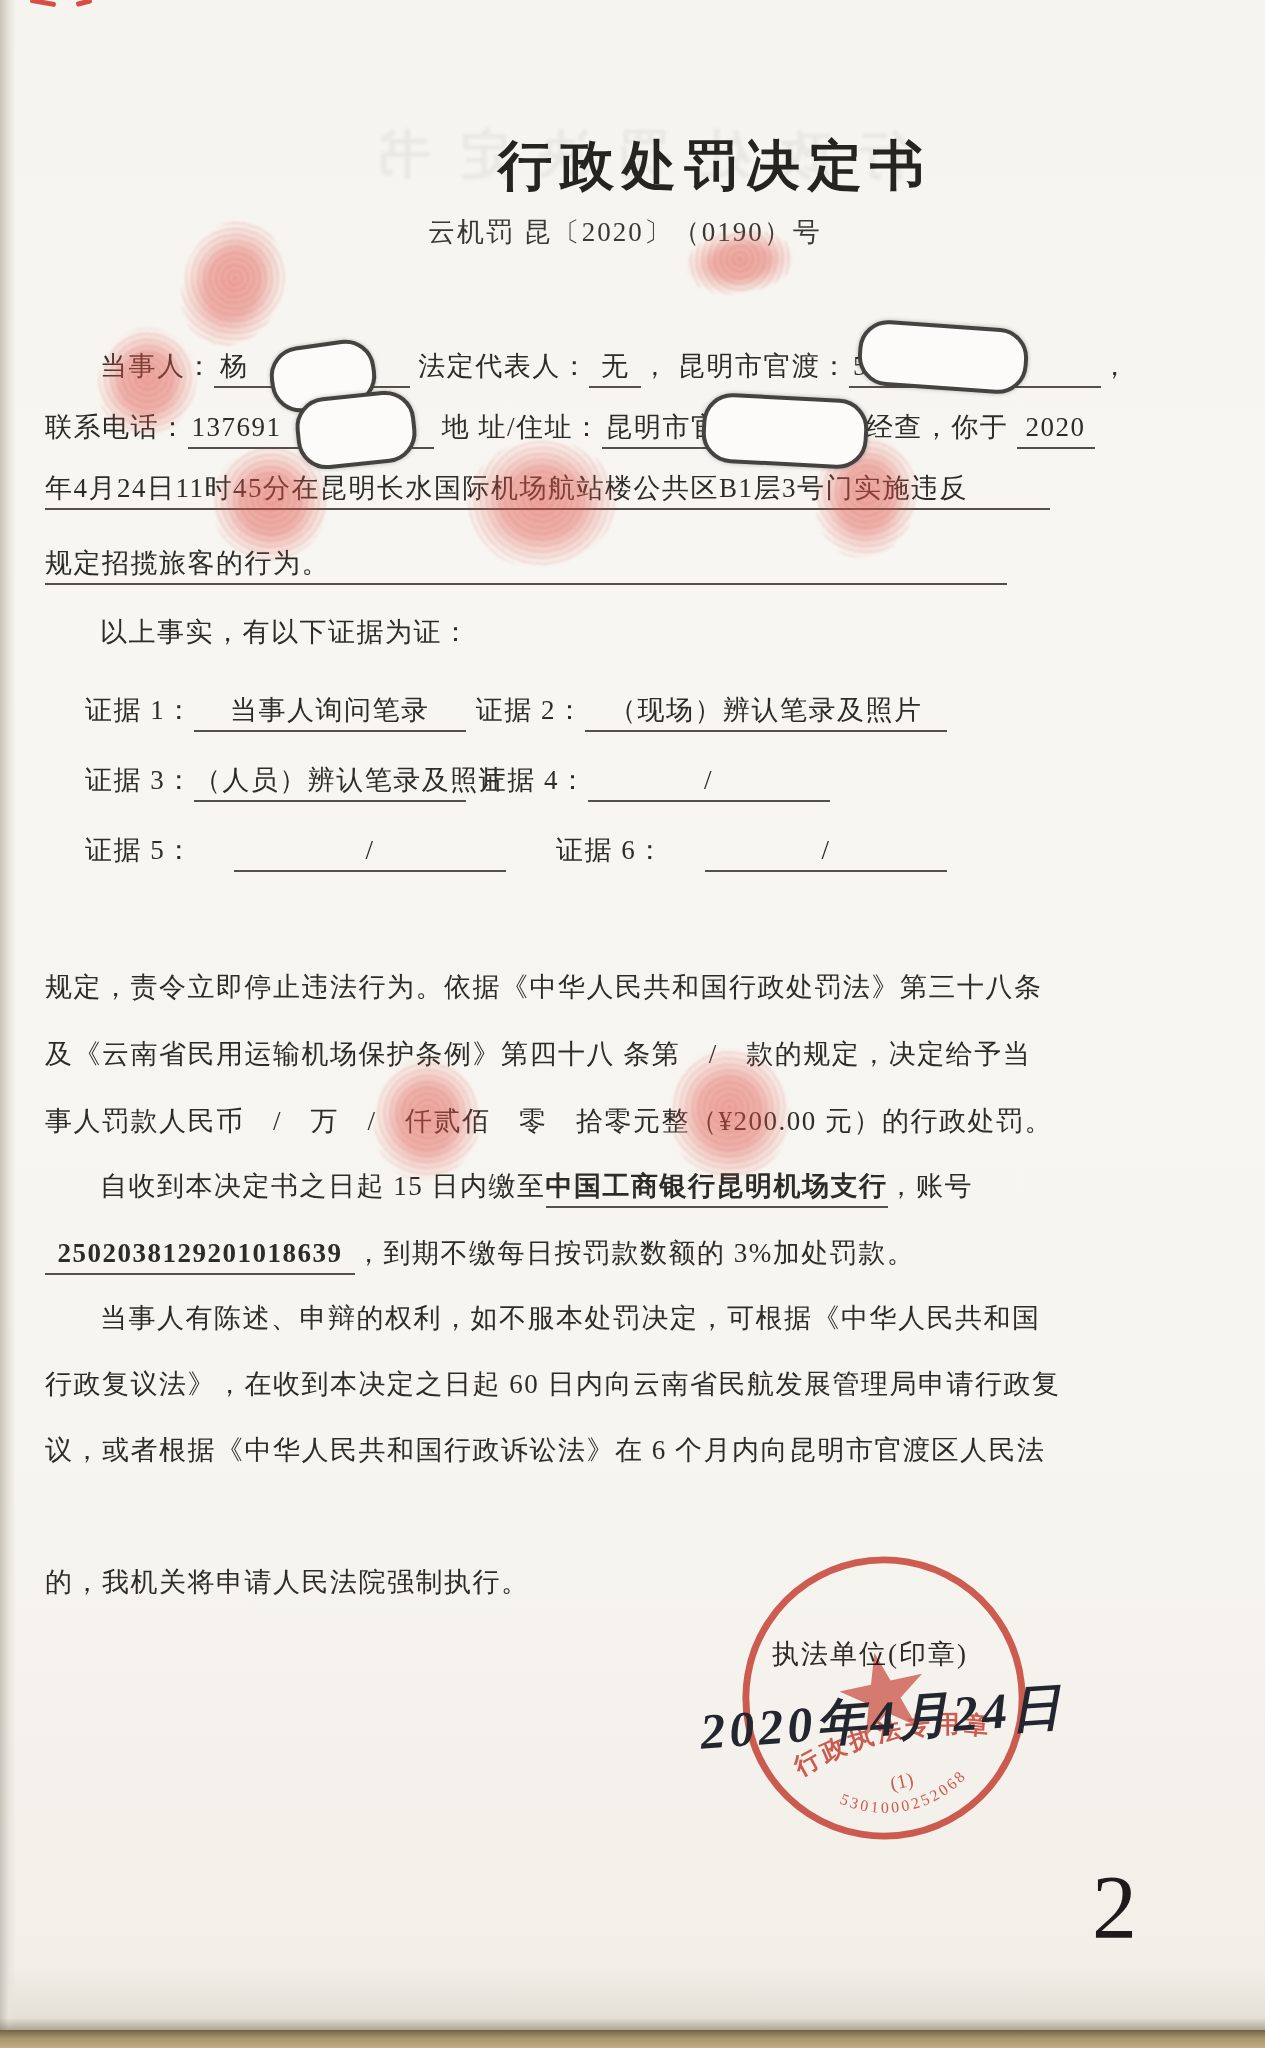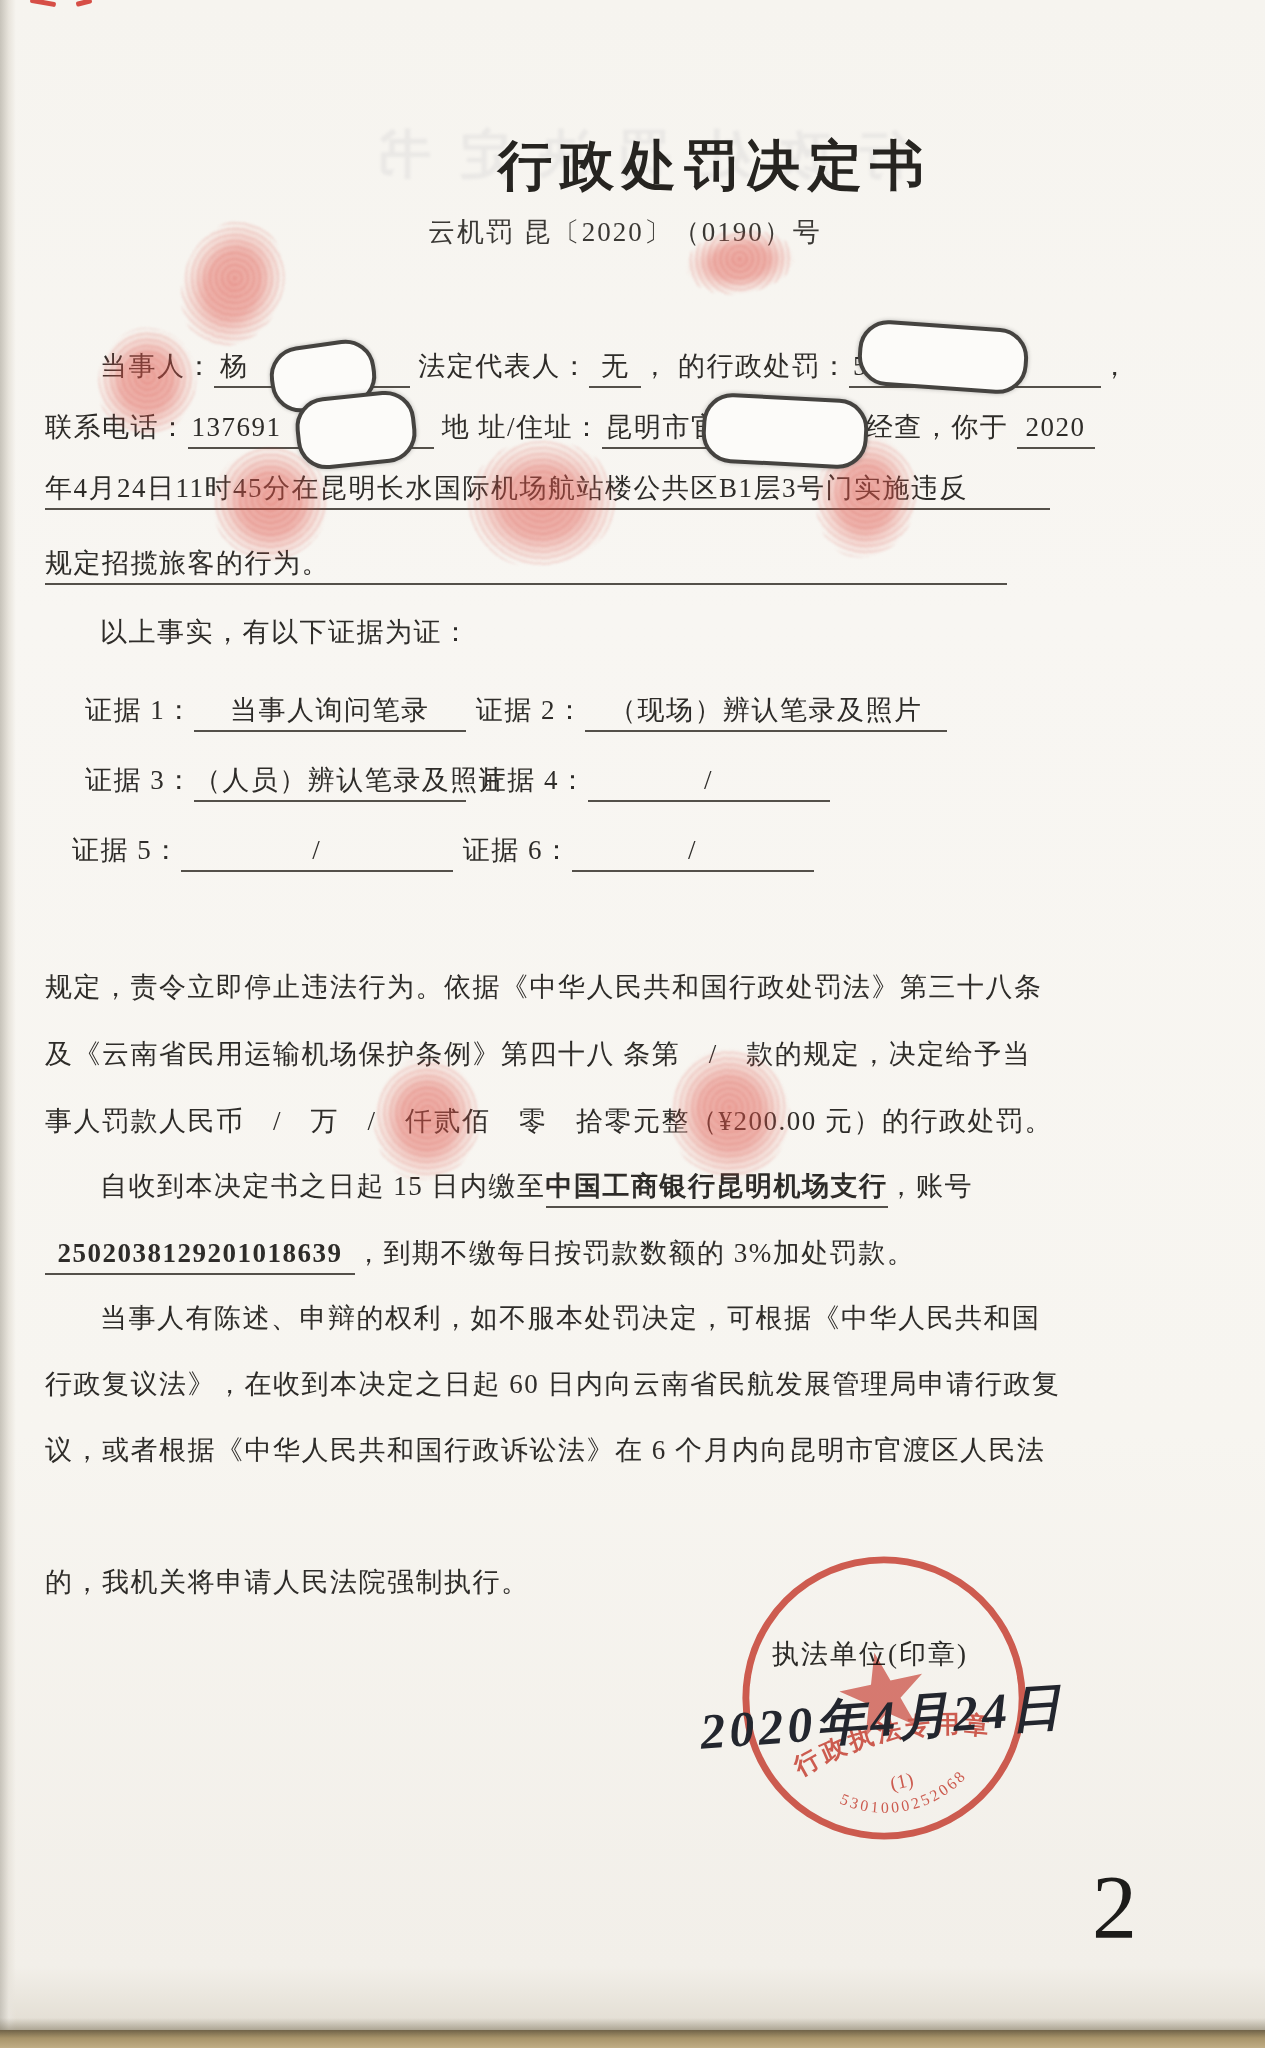--- a/index.html
+++ b/index.html
@@ -53,21 +53,21 @@
 <div class="paper">
 
   <div class="ghost">行政处罚决定书</div>
 
   <div class="title">行政处罚决定书</div>
   <div class="docnum">云机罚 昆〔2020〕（0190）号</div>
 
   <div class="line" style="left:100px;top:346px;">
     <span>当事人：</span><span class="u" style="width:190px;padding-left:6px;">杨</span>
     <span>法定代表人：</span><span class="u ctr" style="width:52px;">无</span><span>，</span>
-    <span>的行政处罚：</span><span class="u" style="width:248px;padding-left:4px;">5323291</span><span>，</span>
+    <span>昆明市官渡：</span><span class="u" style="width:248px;padding-left:4px;">5323291</span><span>，</span>
   </div>
 
   <div class="line" style="left:45px;top:407px;">
     <span>联系电话：</span><span class="u" style="width:242px;padding-left:4px;">137691</span>
     <span>地 址/住址：</span><span class="u" style="width:252px;padding-left:4px;">昆明市官渡</span>
     <span>经查，你于</span> <span class="u ctr" style="width:78px;">2020</span>
   </div>
 
   <div class="line" style="left:45px;top:468px;">
     <span class="u" style="width:1005px;">年4月24日11时45分在昆明长水国际机场航站楼公共区B1层3号门实施违反</span>
@@ -84,21 +84,21 @@
     <span class="u ctr" style="width:272px;text-align:center;">当事人询问笔录</span>
     <span class="evlabel" style="margin-left:10px;">证据 2：</span>
     <span class="u ctr" style="flex:1;">（现场）辨认笔录及照片</span>
   </div>
   <div class="line ev" style="left:85px;top:760px;">
     <span class="evlabel">证据 3：</span>
     <span class="u ctr" style="width:272px;">（人员）辨认笔录及照片</span>
     <span class="evlabel" style="margin-left:13px;">证据 4：</span>
     <span class="u ctr" style="width:242px;">/</span>
   </div>
-  <div class="line ev" style="left:72px;top:830px;">
+  <div class="line ev" style="left:85px;top:830px;justify-content:space-between;">
     <span class="evlabel">证据 5：</span>
     <span class="u ctr" style="width:272px;">/</span>
     <span class="evlabel" style="margin-left:10px;">证据 6：</span>
     <span class="u ctr" style="width:242px;">/</span>
   </div>
 
   <div class="line" style="left:45px;top:967px;">规定，责令立即停止违法行为。依据《中华人民共和国行政处罚法》第三十八条</div>
   <div class="line" style="left:45px;top:1034px;">及《云南省民用运输机场保护条例》第四十八 条第　/　款的规定，决定给予当</div>
   <div class="line" style="left:45px;top:1101px;">事人罚款人民币　/　万　/　仟贰佰　零　拾零元整（¥200.00 元）的行政处罚。</div>
 

